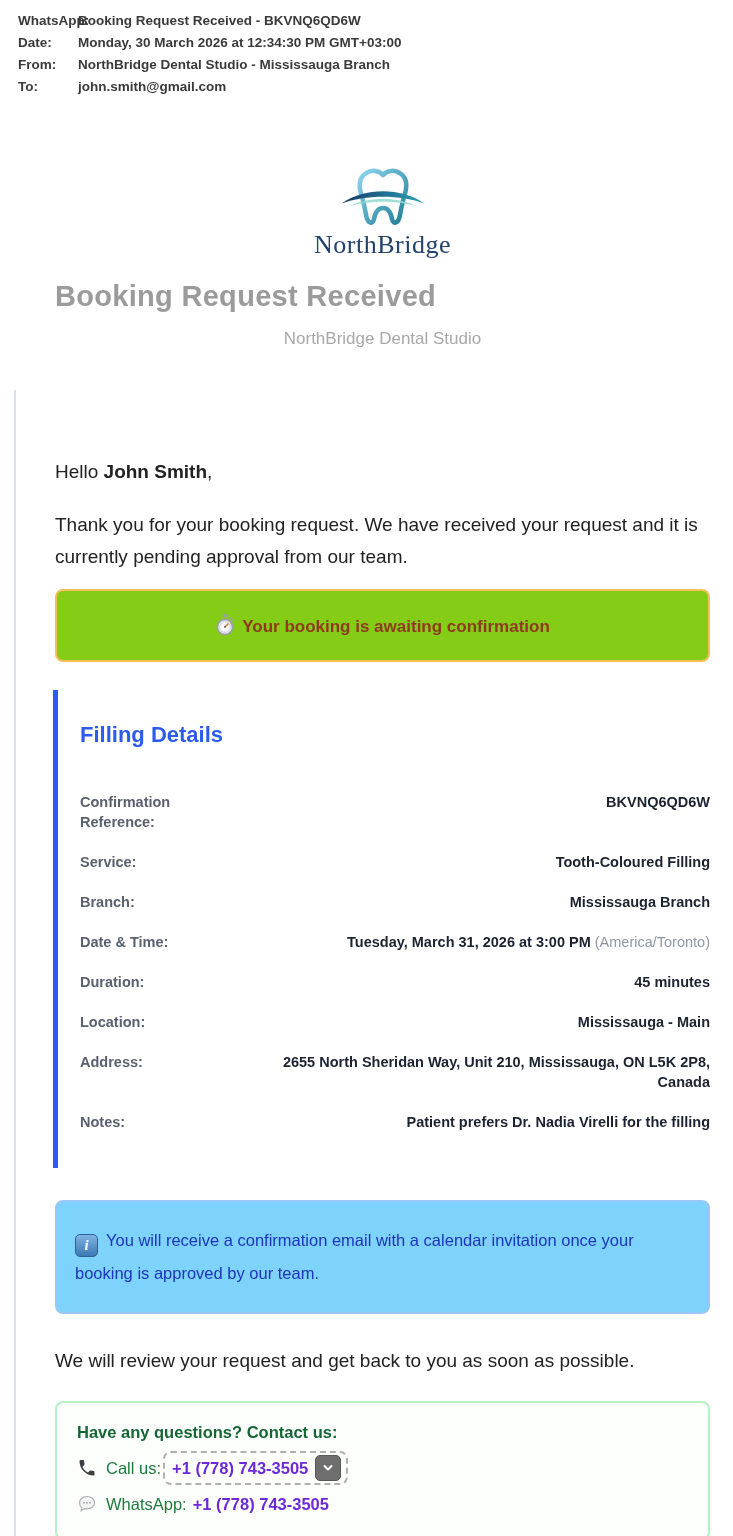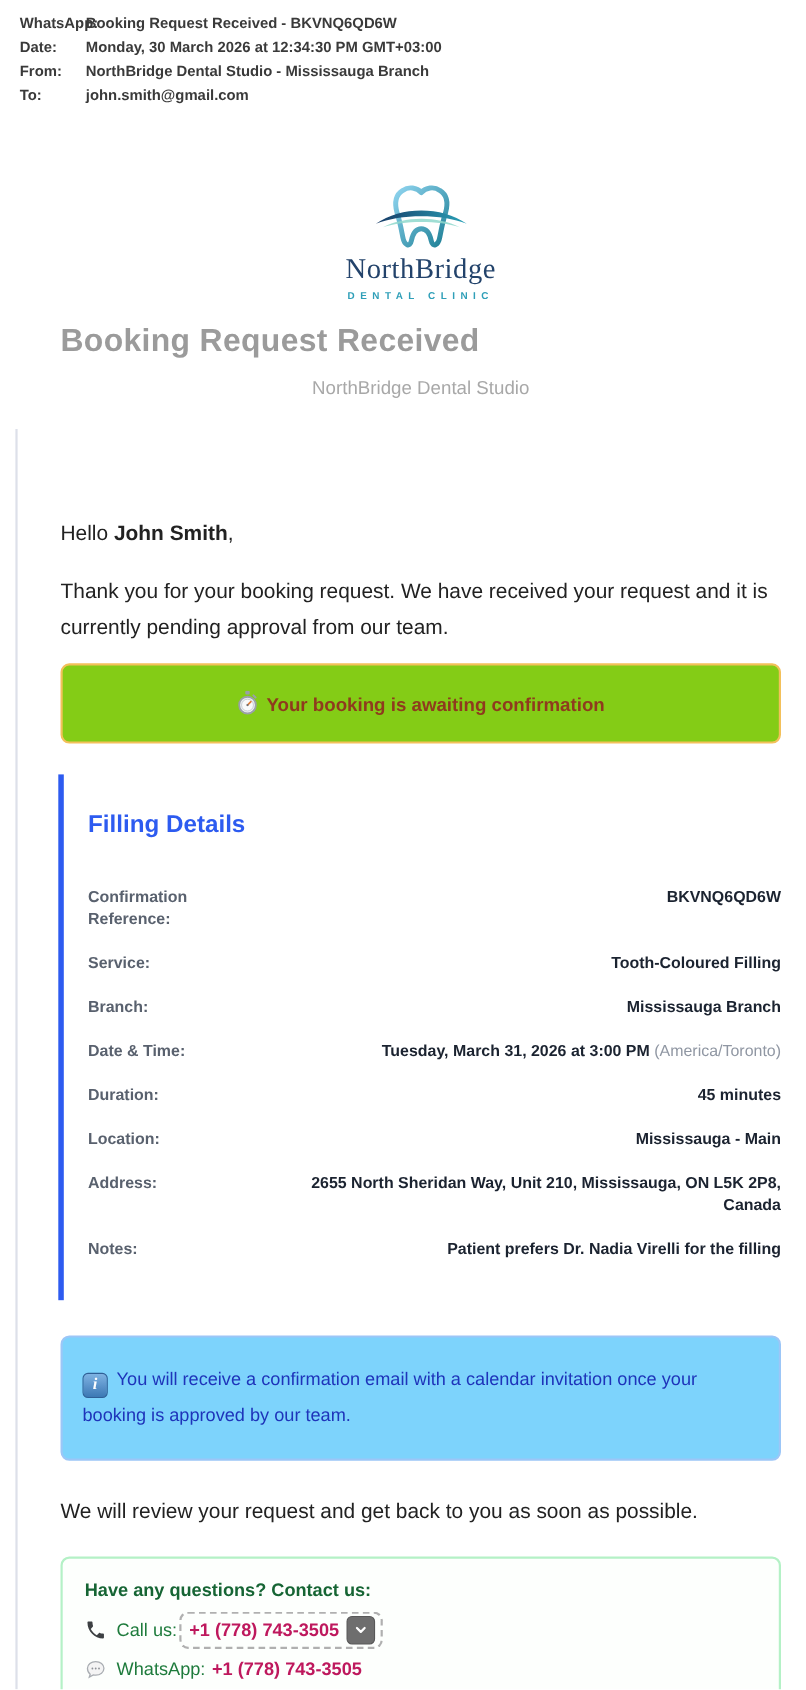--- a/index.html
+++ b/index.html
@@ -53,21 +53,21 @@
   }
   .closing{margin-top:36px;font-size:19px;color:#222222;}
   
   .contact-box{
     margin-top:29px;border:2px solid #b4f1c6;border-radius:8px;background:#fdfffd;
     padding:20px 20px 24px 20px;
   }
   .contact-heading{font-size:16.5px;font-weight:bold;color:#166534;}
   .contact-line{display:flex;align-items:center;margin-top:9px;font-size:16.5px;color:#1e7b3c;}
   .contact-line .icon{flex:0 0 auto;margin-right:9px;display:inline-flex;}
-  .contact-number{font-weight:bold;color:#be185d;margin-left:6px;}
+  .contact-number{font-weight:bold;color:#6d28d9;margin-left:6px;}
   .detector{
     display:inline-flex;align-items:center;gap:7px;margin-left:2px;
     border:2px dashed #b0b0b0;border-radius:8px;padding:2px 5px 2px 7px;
   }
   .detector .contact-number{margin-left:0;}
   .chevron-btn{
     display:inline-flex;align-items:center;justify-content:center;
     width:24px;height:24px;border-radius:5px;background:#6e6e6e;border:1px solid #585858;cursor:pointer;
   }
 </style>
@@ -109,21 +109,20 @@
           <linearGradient id="swooshGrad" x1="0" y1="0" x2="1" y2="0">
             <stop offset="0" stop-color="#173a66"></stop>
               <stop offset="1" stop-color="#2aa2b8"></stop>
           </linearGradient>
         </defs>
         <path d="M70,14 C64,7 52,5 44,11 C34,17 32,29 36,43 C40,55 42,67 44,77 C46,88 54,92 56,82 C58,72 62,65 70,65 C78,65 82,72 84,82 C86,92 94,88 96,77 C98,67 100,55 104,43 C108,29 106,17 96,11 C88,5 76,7 70,14 Z" fill="#ffffff" stroke="url(#toothGrad)" stroke-width="7" stroke-linejoin="round"></path>
         <path d="M6,58 C42,33 98,33 134,58 C98,44 42,44 6,58 Z" fill="url(#swooshGrad)"></path>
         <path d="M16,63 C46,47 94,47 124,63 C94,53 46,53 16,63 Z" fill="#8fd8cd" opacity="0.85"></path>
       </svg>
       <div class="brand-name">NorthBridge</div>
-      <div class="brand-tagline">DENTAL CLINIC</div>
     </div>
 
     <div class="hero-title">Booking Request Received</div>
     <div class="hero-subtitle">NorthBridge Dental Studio</div>
 
     <div class="greeting"><span>Hello </span><b>John Smith</b><span>,</span></div>
     <div class="intro">Thank you for your booking request. We have received your request and it is currently pending approval from our team.</div>
 
     <div class="banner">
       <svg class="icon" width="20" height="22" viewBox="0 0 20 22">

